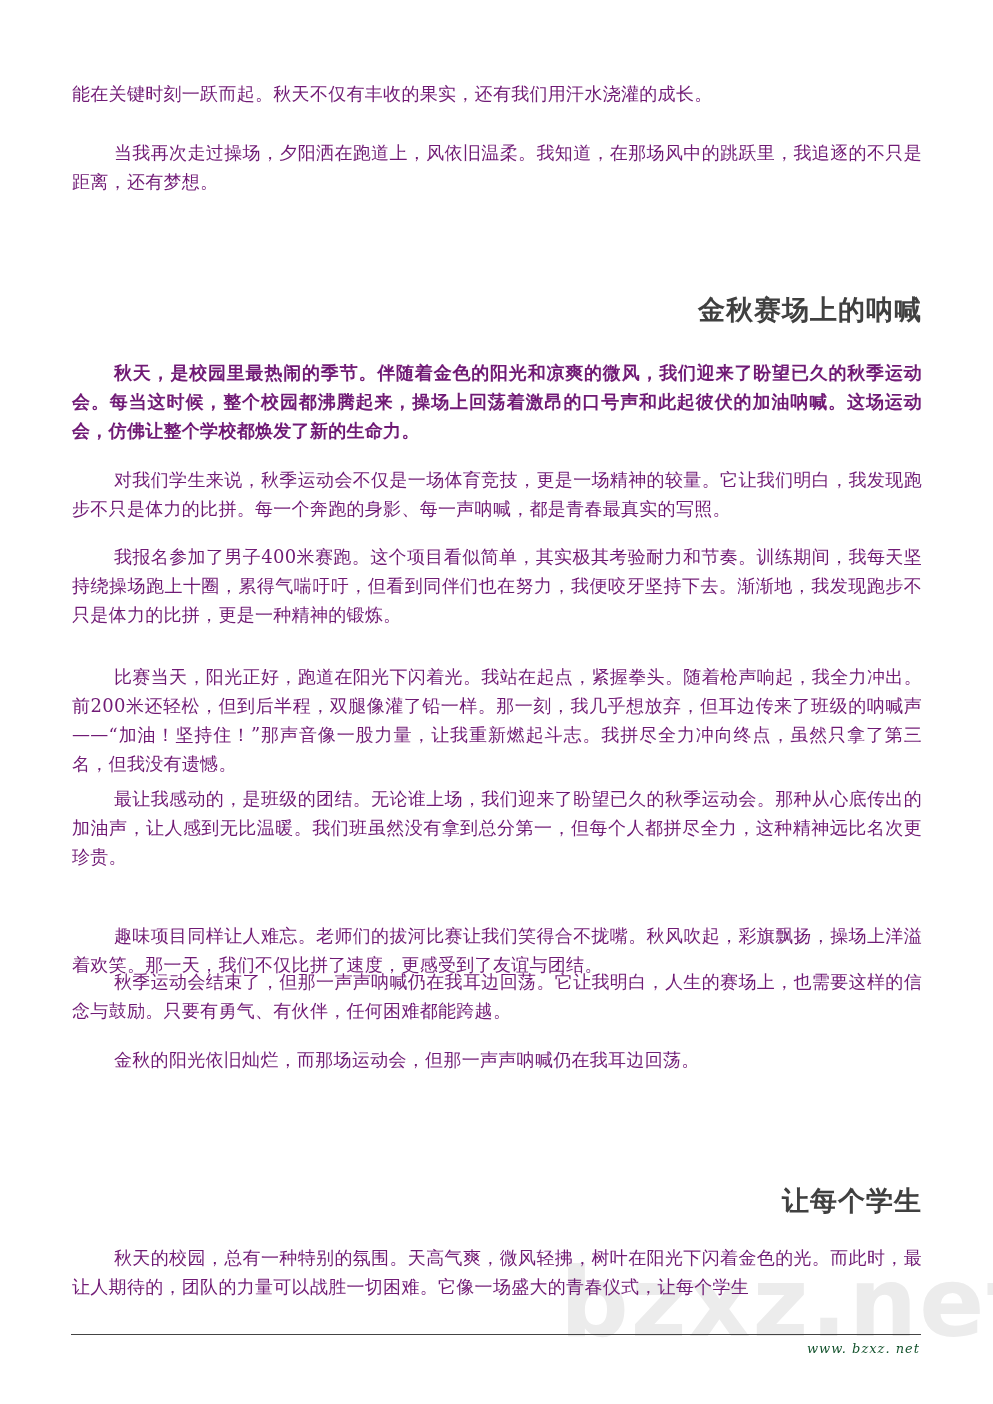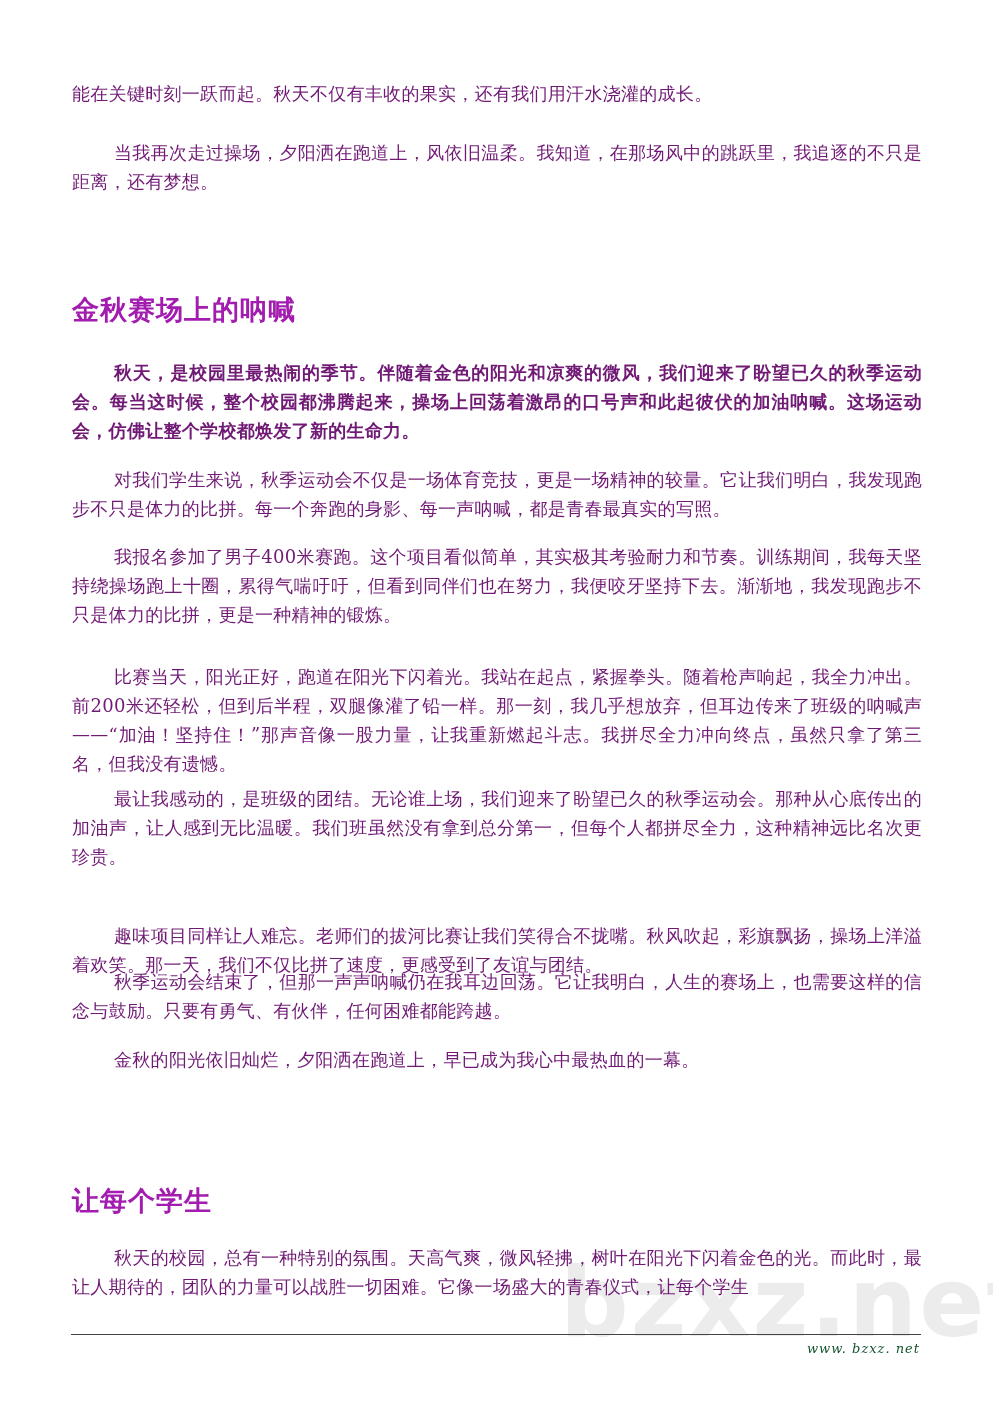--- a/index.html
+++ b/index.html
@@ -32,25 +32,25 @@
       text-justify: inter-character;
       letter-spacing: 0.3px;
       margin: 0;
       color: #701a75;
     }
     .para.noindent { text-indent: 0; }
     .title {
       position: absolute;
       left: 0;
       width: 850px;
-      text-align: left;
+      text-align: right;
       font-family: "DejaVu Sans", "Liberation Sans", sans-serif;
       font-size: 27px;
       font-weight: bold;
-      color: #a21caf;
+      color: #404040;
       margin: 0;
       letter-spacing: 1px;
     }
     .watermark {
       position: absolute;
       left: 560px;
       top: 1255px;
       font-family: "DejaVu Sans", "Liberation Sans", sans-serif;
       font-weight: bold;
       font-size: 96px;
@@ -91,21 +91,21 @@
 
   <h2 class="title" style="top:292px;">金秋赛场上的呐喊</h2>
 
   <p class="para" style="top:358px;font-weight:bold;">秋天，是校园里最热闹的季节。伴随着金色的阳光和凉爽的微风，我们迎来了盼望已久的秋季运动会。每当这时候，整个校园都沸腾起来，操场上回荡着激昂的口号声和此起彼伏的加油呐喊。这场运动会，仿佛让整个学校都焕发了新的生命力。</p>
   <p class="para" style="top:465px;">对我们学生来说，秋季运动会不仅是一场体育竞技，更是一场精神的较量。它让我们明白，我发现跑步不只是体力的比拼。每一个奔跑的身影、每一声呐喊，都是青春最真实的写照。</p>
   <p class="para" style="top:542px;">我报名参加了男子400米赛跑。这个项目看似简单，其实极其考验耐力和节奏。训练期间，我每天坚持绕操场跑上十圈，累得气喘吁吁，但看到同伴们也在努力，我便咬牙坚持下去。渐渐地，我发现跑步不只是体力的比拼，更是一种精神的锻炼。</p>
   <p class="para" style="top:662px;">比赛当天，阳光正好，跑道在阳光下闪着光。我站在起点，紧握拳头。随着枪声响起，我全力冲出。前200米还轻松，但到后半程，双腿像灌了铅一样。那一刻，我几乎想放弃，但耳边传来了班级的呐喊声——“加油！坚持住！”那声音像一股力量，让我重新燃起斗志。我拼尽全力冲向终点，虽然只拿了第三名，但我没有遗憾。</p>
   <p class="para" style="top:784px;">最让我感动的，是班级的团结。无论谁上场，我们迎来了盼望已久的秋季运动会。那种从心底传出的加油声，让人感到无比温暖。我们班虽然没有拿到总分第一，但每个人都拼尽全力，这种精神远比名次更珍贵。</p>
   <p class="para" style="top:921px;">趣味项目同样让人难忘。老师们的拔河比赛让我们笑得合不拢嘴。秋风吹起，彩旗飘扬，操场上洋溢着欢笑。那一天，我们不仅比拼了速度，更感受到了友谊与团结。</p>
   <p class="para" style="top:968px;font-family:Liberation Serif, serif;">秋季运动会结束了，但那一声声呐喊仍在我耳边回荡。它让我明白，人生的赛场上，也需要这样的信念与鼓励。只要有勇气、有伙伴，任何困难都能跨越。</p>
-  <p class="para" style="top:1045px;">金秋的阳光依旧灿烂，夕阳洒在跑道上，早已成为我心中最热血的一幕。</p>
+  <p class="para" style="top:1045px;">金秋的阳光依旧灿烂，而那场运动会，但那一声声呐喊仍在我耳边回荡。</p>
 
   <h2 class="title" style="top:1183px;">让每个学生</h2>
 
   <p class="para" style="top:1243px;">秋天的校园，总有一种特别的氛围。天高气爽，微风轻拂，树叶在阳光下闪着金色的光。而此时，最让人期待的，团队的力量可以战胜一切困难。它像一场盛大的青春仪式，让每个学生</p>
 </div>
 
 <div class="footer-rule"></div>
 <div class="footer-url">www. bzxz. net</div>
 
 </body></html>

